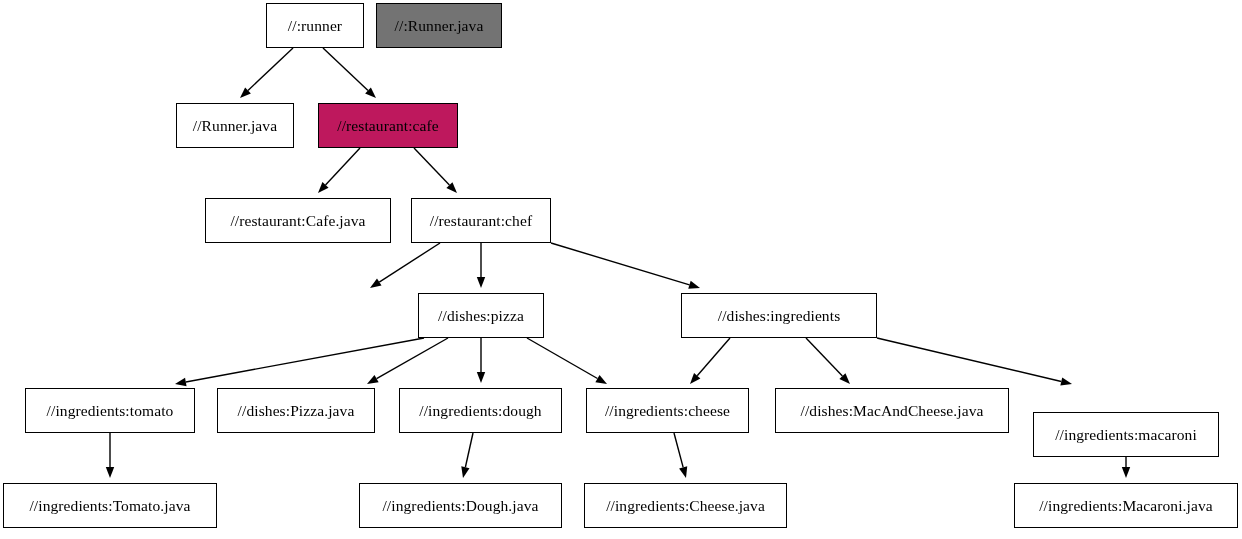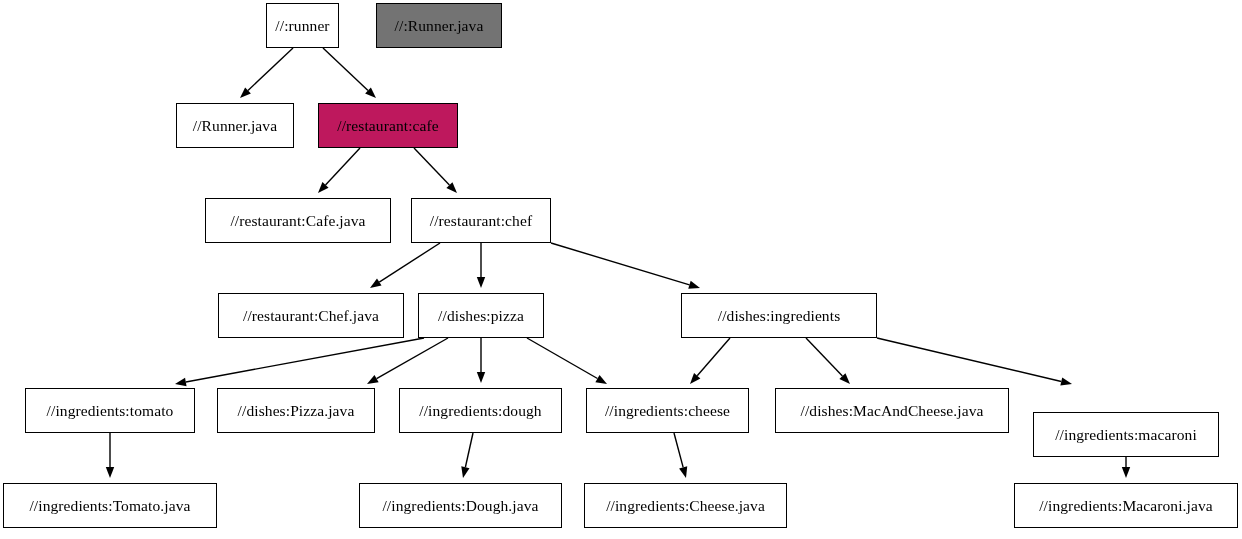--- a/index.html
+++ b/index.html
@@ -112,40 +112,37 @@
       </g>
       <g>
         <line x1="674" y1="433" x2="683.1657108438363" y2="467.3714156643863" stroke="#000000" stroke-width="1.4"></line>
         <polygon points="679.1075240975111,468.4535987967397 687.2238975901615,466.2892325320329 686,478" fill="#000000"></polygon>
       </g>
       <g>
         <line x1="1126" y1="433" x2="1126" y2="467" stroke="#000000" stroke-width="1.4"></line>
         <polygon points="1121.8,467 1130.2,467 1126,478" fill="#000000"></polygon>
       </g>
     </svg>
-<div class="graph-node" style="left: 266px; top: 3px; width: 73px; height: 45px; background: rgb(255, 255, 255); border-color: rgb(0, 0, 0);">
+<div class="graph-node" style="left: 266px; top: 3px; width: 98px; height: 45px; background: rgb(255, 255, 255); border-color: rgb(0, 0, 0);">
       <span class="node-label">//:runner</span>
     </div>
     <div class="graph-node" style="left: 376px; top: 3px; width: 126px; height: 45px; background: #737373; border-color: rgb(0, 0, 0);">
       <span class="node-label">//:Runner.java</span>
     </div>
     <div class="graph-node" style="left: 176px; top: 103px; width: 118px; height: 45px; background: rgb(255, 255, 255); border-color: rgb(0, 0, 0);">
       <span class="node-label">//Runner.java</span>
     </div>
     <div class="graph-node" style="left: 318px; top: 103px; width: 140px; height: 45px; background: #be185d; border-color: rgb(0, 0, 0);">
       <span class="node-label">//restaurant:cafe</span>
     </div>
     <div class="graph-node" style="left: 205px; top: 198px; width: 186px; height: 45px; background: rgb(255, 255, 255); border-color: rgb(0, 0, 0);">
       <span class="node-label">//restaurant:Cafe.java</span>
     </div>
     <div class="graph-node" style="left: 411px; top: 198px; width: 140px; height: 45px; background: rgb(255, 255, 255); border-color: rgb(0, 0, 0);">
       <span class="node-label">//restaurant:chef</span>
-    </div>
-    <div class="graph-node" style="left: 218px; top: 293px; width: 186px; height: 45px; background: rgb(255, 255, 255); border-color: rgb(0, 0, 0);">
-      <span class="node-label">//restaurant:Chef.java</span>
     </div>
     <div class="graph-node" style="left: 418px; top: 293px; width: 126px; height: 45px; background: rgb(255, 255, 255); border-color: rgb(0, 0, 0);">
       <span class="node-label">//dishes:pizza</span>
     </div>
     <div class="graph-node" style="left: 681px; top: 293px; width: 196px; height: 45px; background: rgb(255, 255, 255); border-color: rgb(0, 0, 0);">
       <span class="node-label">//dishes:ingredients</span>
     </div>
     <div class="graph-node" style="left: 25px; top: 388px; width: 170px; height: 45px; background: rgb(255, 255, 255); border-color: rgb(0, 0, 0);">
       <span class="node-label">//ingredients:tomato</span>
     </div>

